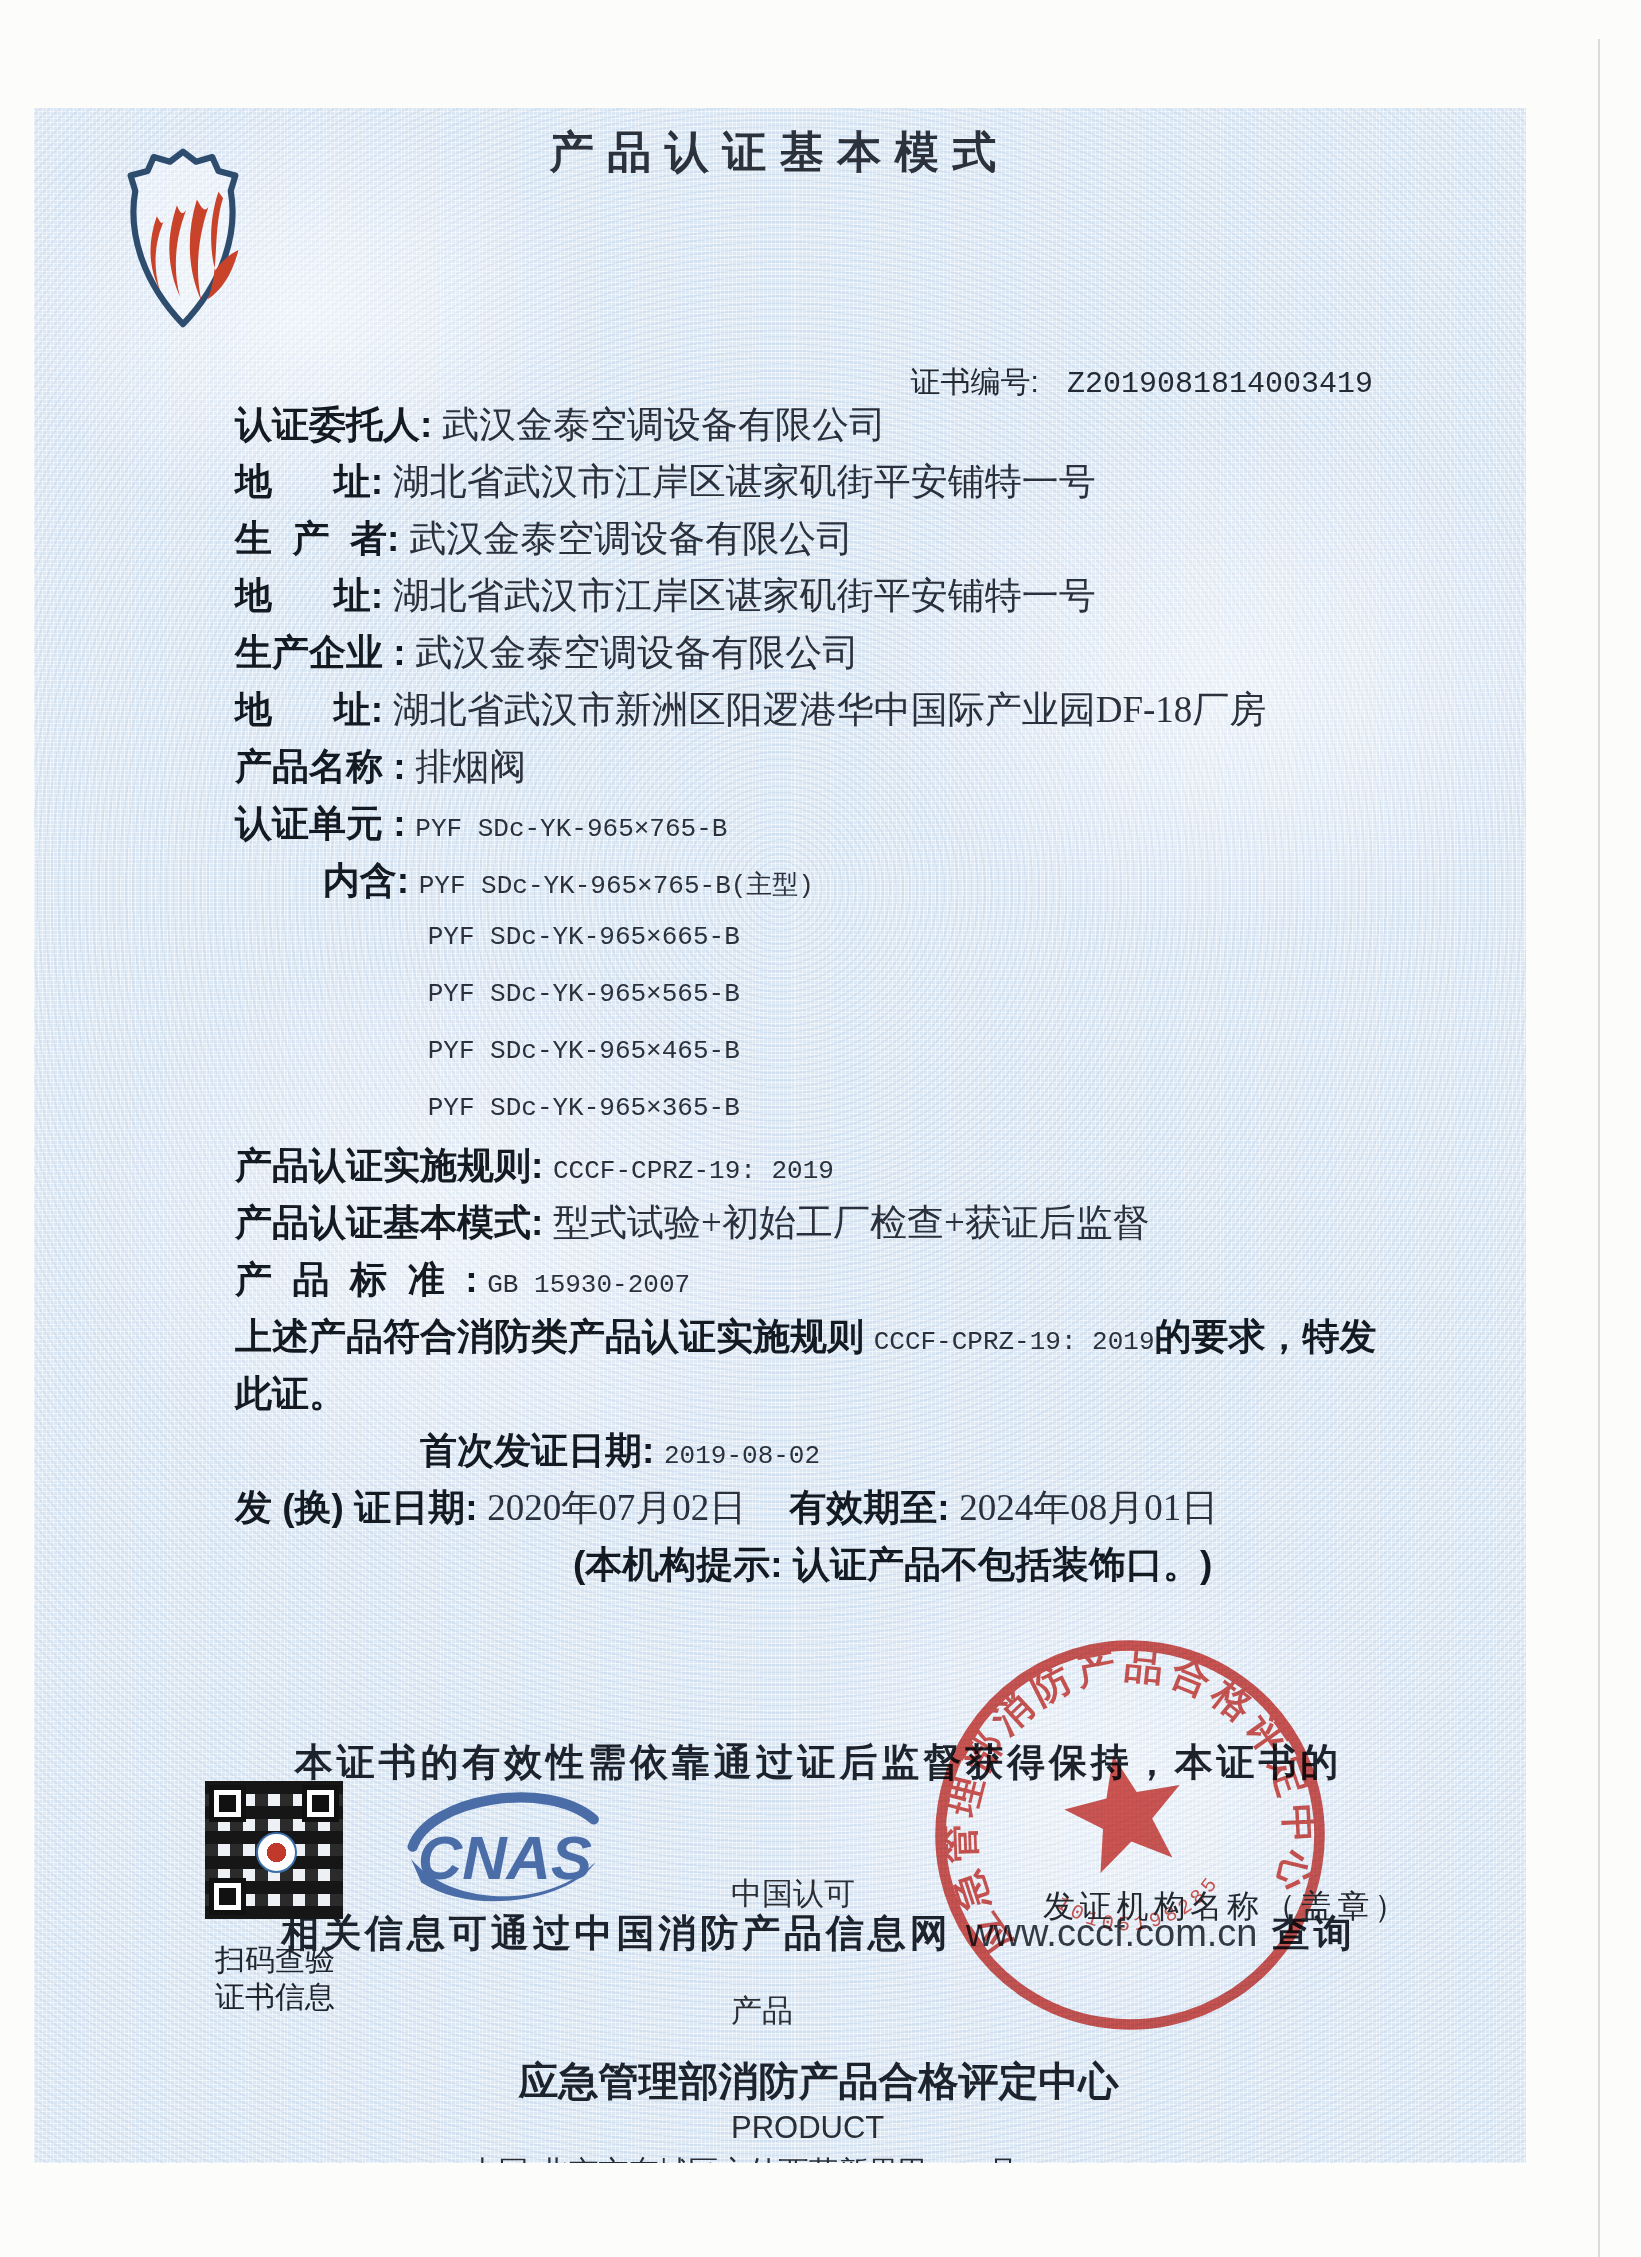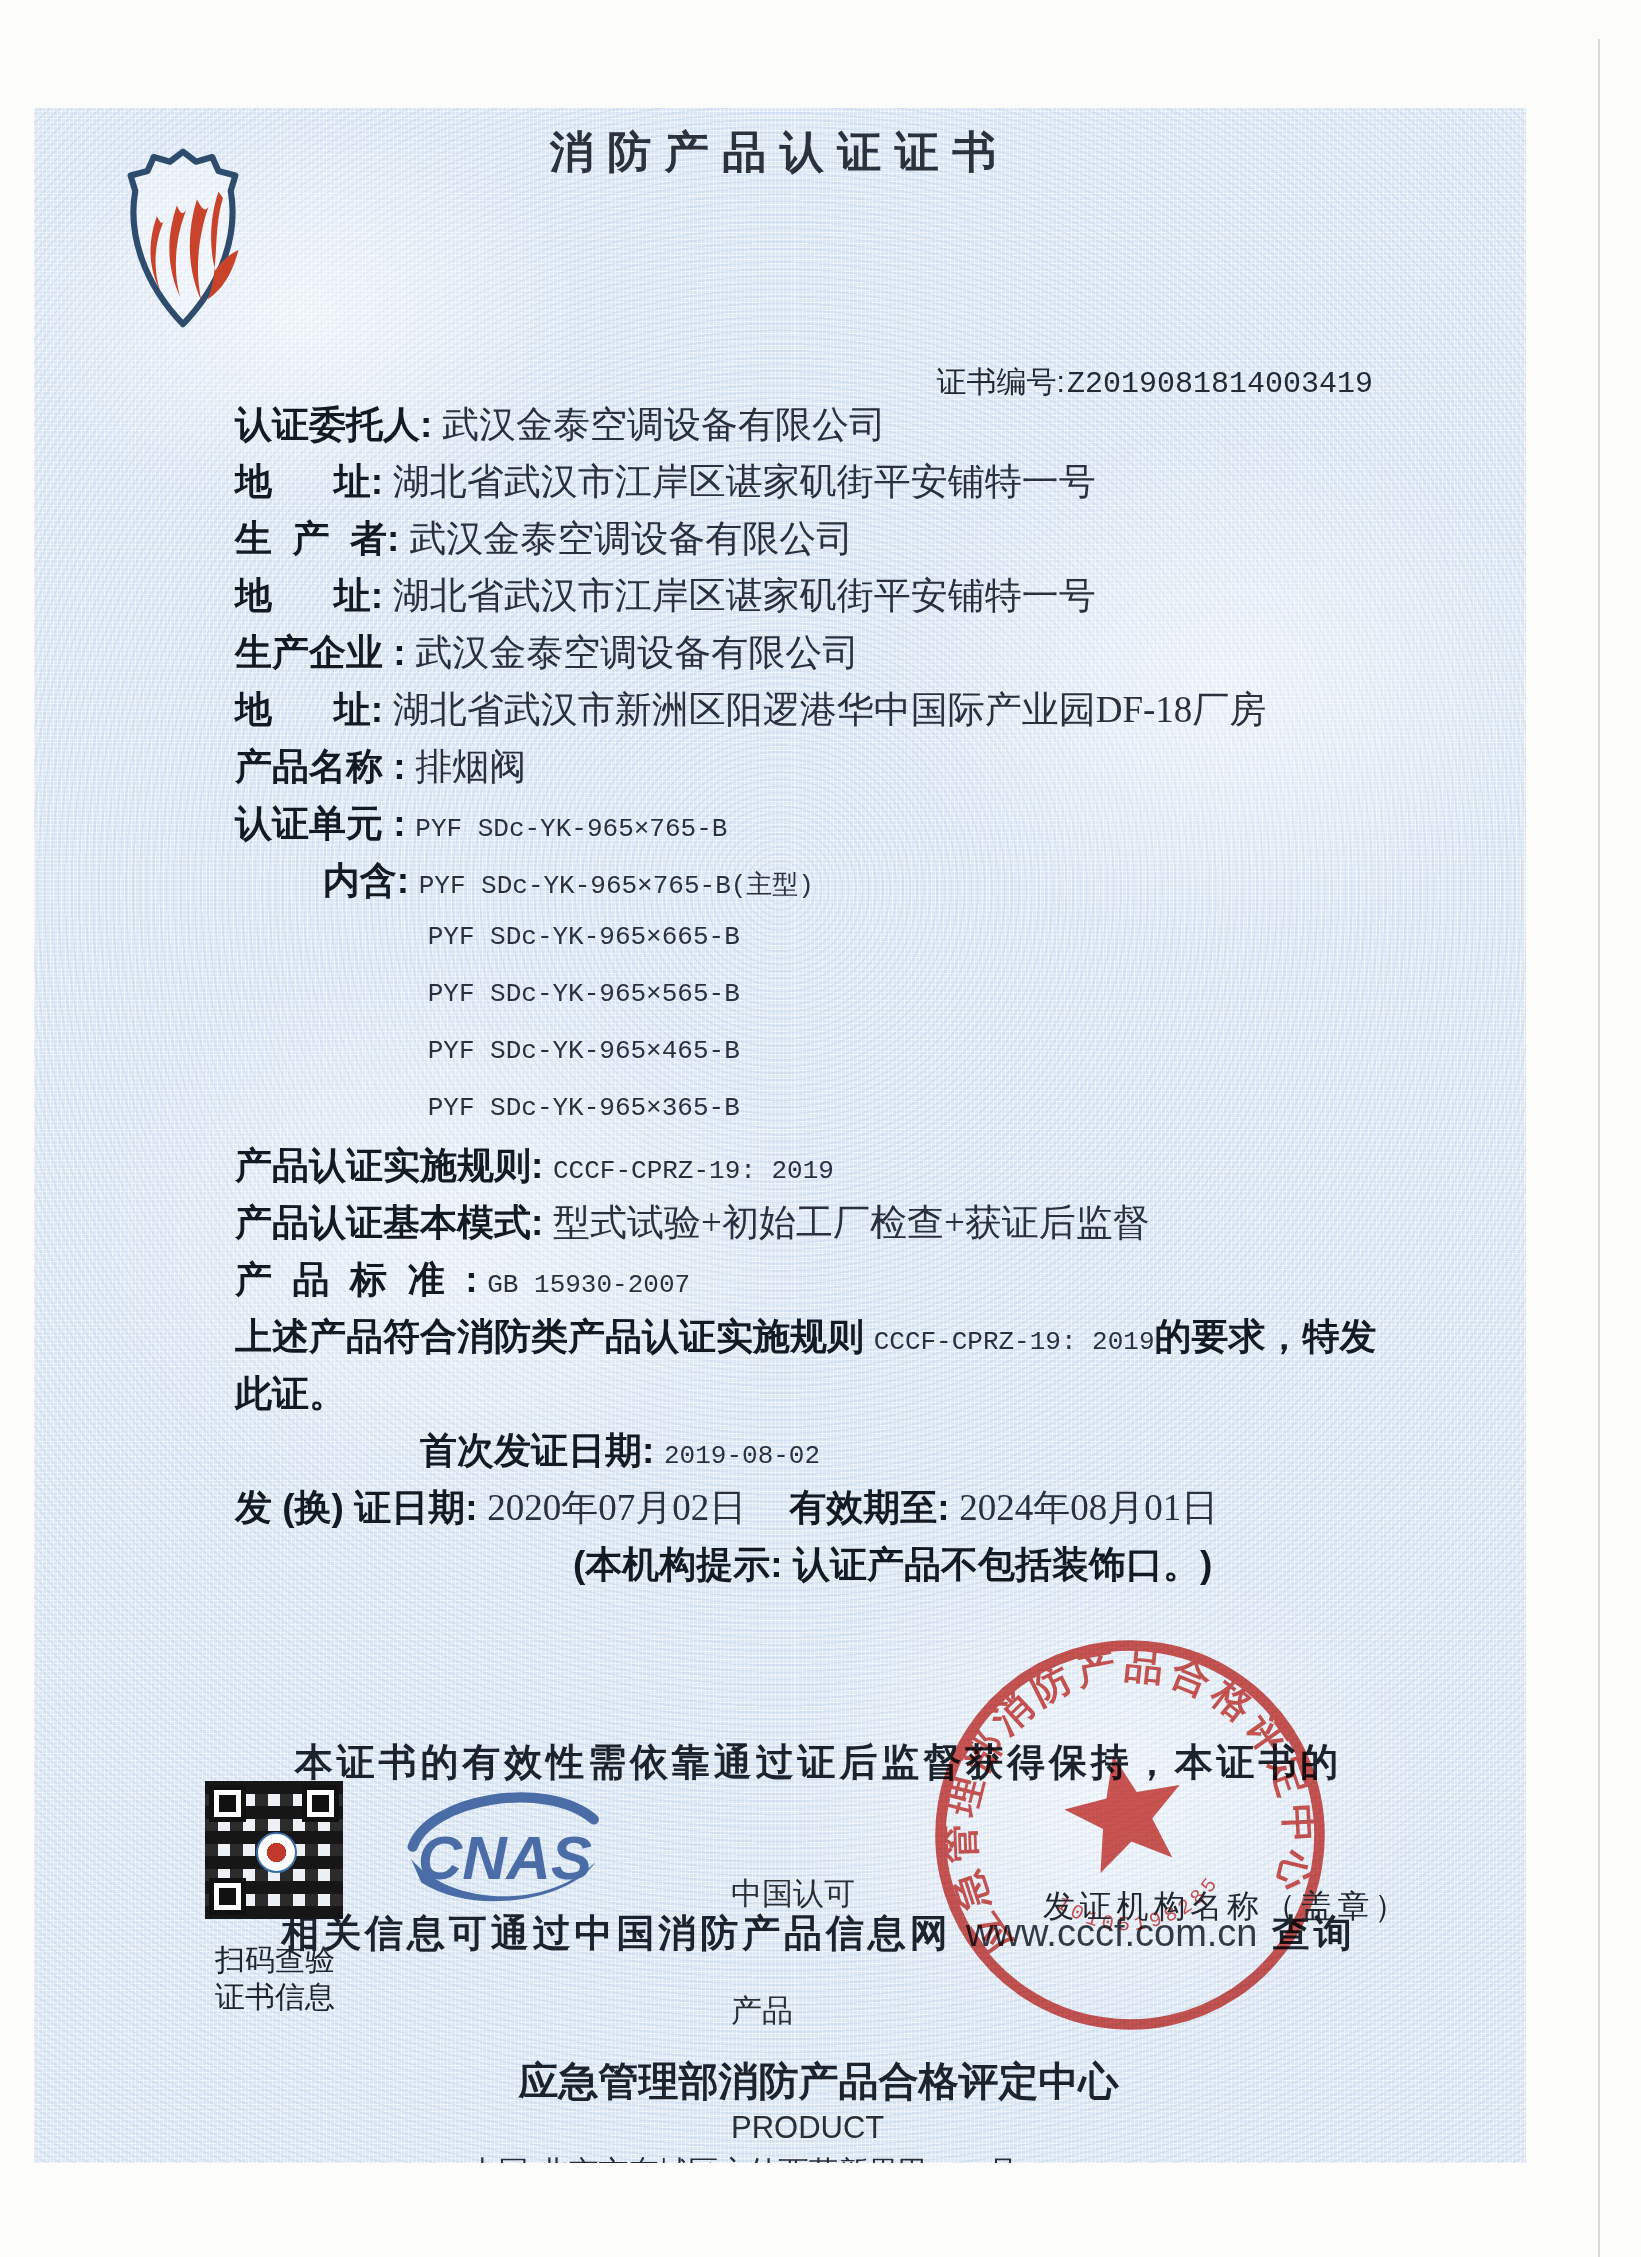--- a/index.html
+++ b/index.html
@@ -27,21 +27,21 @@
   .title{
     position:absolute;left:19.3px;top:15.4px;width:1453px;text-align:center;
     font-size:44px;font-weight:700;letter-spacing:13.5px;color:#2c323c;white-space:pre;
   }
   .subtitle{
     position:absolute;left:19.3px;top:83px;width:1453px;text-align:center;
     font-size:27px;font-weight:500;letter-spacing:1.4px;color:#3c434c;white-space:pre;
   }
   .certno{position:absolute;top:220px;right:153px;font-size:30px;color:#242a33;white-space:pre;}
   .certno .cn-label{font-family:Liberation Sans, sans-serif;}
-  .certno .cn-value{margin-left:2px;}
+  .certno .cn-value{margin-left:28px;}
   .code{font-family:"Liberation Mono","DejaVu Sans Mono",monospace;}
   .flow{position:absolute;left:177px;top:288px;width:1246px;}
   .row{height:57px;line-height:57px;white-space:pre;margin-left:24px;}
   .row .label{font-weight:700;font-size:37px;color:#141a22;font-family:"Liberation Sans",sans-serif;}
   .row .val{font-size:37px;color:#2a313c;font-family:"Liberation Serif",serif;margin-left:9.7px;}
   .row .val.code{font-size:26px;font-family:"Liberation Mono","DejaVu Sans Mono",monospace;}
   .row.model{padding-left:183px;}
   .row.first-issue{padding-left:185px;}
   .row.note{padding-left:338px;}
   .incl-label{display:inline-block;width:174px;text-align:right;}
@@ -99,21 +99,21 @@
                C50 186 28 122 38 65
                L32 45 L54 39 L62 21 L83 27 Z" fill="rgba(255,255,255,0.30)" stroke="#2e4d6e" stroke-width="8" stroke-linejoin="round"></path>
       <path d="M66 98 C54 132 55 164 70 194 C60 162 64 128 76 102 C72 112 70 104 66 98 Z" fill="#c8432a"></path>
       <path d="M92 84 C78 126 79 164 96 202 C86 164 91 124 104 90 C98 98 96 92 92 84 Z" fill="#c8432a"></path>
       <path d="M118 76 C104 122 106 168 124 208 C115 168 120 124 133 86 C127 94 123 84 118 76 Z" fill="#c8432a"></path>
       <path d="M146 66 C132 108 136 148 142 168 C152 154 162 146 172 142
                C164 172 152 192 132 206 C148 168 138 118 152 74 Z" fill="#c8432a"></path>
     </svg>
   </div>
 
-  <div class="title">消防产品认证证书</div>
+  <div class="title">产品认证基本模式</div>
 
   <div class="certno">
     <span class="cn-label">证书编号:</span><span class="cn-value code">Z2019081814003419</span>
   </div>
 
   <div class="flow">
     <div class="row"><span class="label">认证委托人:</span><span class="val">武汉金泰空调设备有限公司</span></div>
     <div class="row"><span class="label">地      址:</span><span class="val">湖北省武汉市江岸区谌家矶街平安铺特一号</span></div>
     <div class="row"><span class="label">生  产  者:</span><span class="val">武汉金泰空调设备有限公司</span></div>
     <div class="row"><span class="label">地      址:</span><span class="val">湖北省武汉市江岸区谌家矶街平安铺特一号</span></div>

